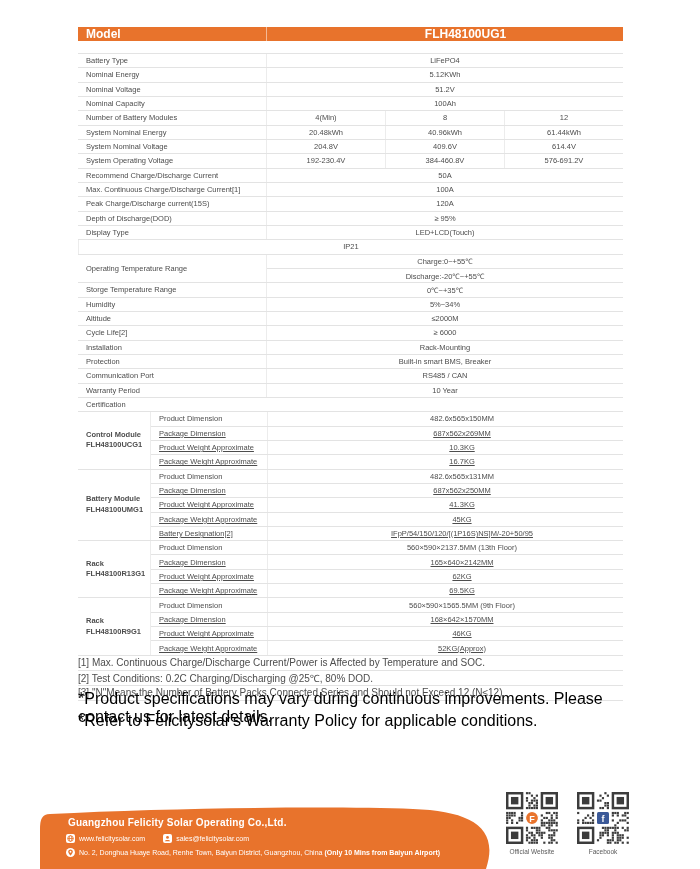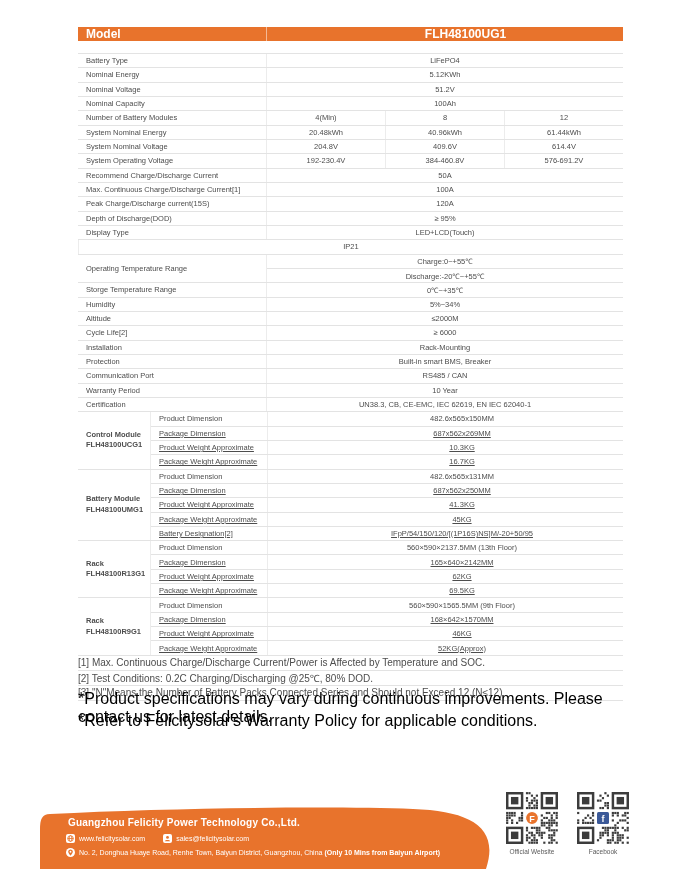--- a/index.html
+++ b/index.html
@@ -204,23 +204,20 @@
           </div>
         </div>
         <div class="row">
           <div class="cell-label">Warranty Period</div>
           <div class="cell-values">
             <div class="val">10 Year</div>
           </div>
         </div>
         <div class="row">
           <div class="cell-label">Certification</div>
-          <div class="cell-values">
-            <div class="val">UN38.3, CB, CE-EMC, IEC 62619, EN IEC 62040-1</div>
-          </div>
         </div>
         <div class="row" style="height: 57.32px;">
           <div class="cell-group">
             <div>Control Module</div>
             <div>FLH48100UCG1</div>
           </div>
           <div class="group-rows">
             <div class="subrow">
               <div class="sub-label">Product Dimension</div>
               <div class="sub-value">482.6x565x150MM</div>
@@ -324,21 +321,21 @@
     <div class="disclaimers">
         <div class="disclaimer-line">*Product specifications may vary during continuous improvements. Please contact us for latest details.</div>
         <div class="disclaimer-line">*Refer to Felicitysolar's Warranty Policy for applicable conditions.</div>
       </div>
   </div>
 
   <svg class="footer-swoosh" viewBox="0 0 482 63" preserveAspectRatio="none">
     <path d="M 22,8 C 140,2 300,0 385,3 C 442,5 472,21 458,63 L 12,63 L 12,24 C 12,13 14,8 22,8 Z" fill="#E8732C"></path>
   </svg>
 
-  <div class="footer-title">Guangzhou Felicity Power Technology Co.,Ltd.</div>
+  <div class="footer-title">Guangzhou Felicity Solar Operating Co.,Ltd.</div>
 
   <div class="footer-contacts">
     <div class="contact-item">
       <span class="contact-icon">
         <svg width="7" height="7" viewBox="0 0 10 10">
             <circle cx="5" cy="5" r="4" fill="none" stroke="#E8732C" stroke-width="1.2"></circle>
             <line x1="1" y1="5" x2="9" y2="5" stroke="#E8732C" stroke-width="1.2"></line>
             <ellipse cx="5" cy="5" rx="2" ry="4" fill="none" stroke="#E8732C" stroke-width="1.2"></ellipse>
           </svg>
       </span>

